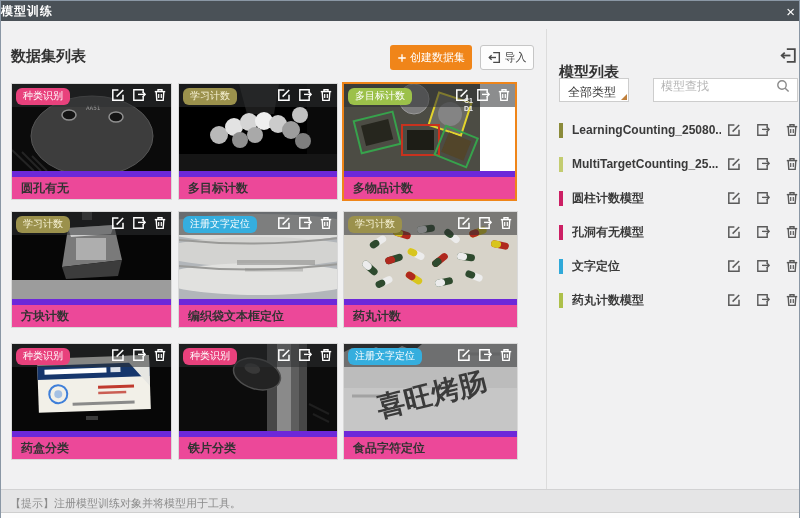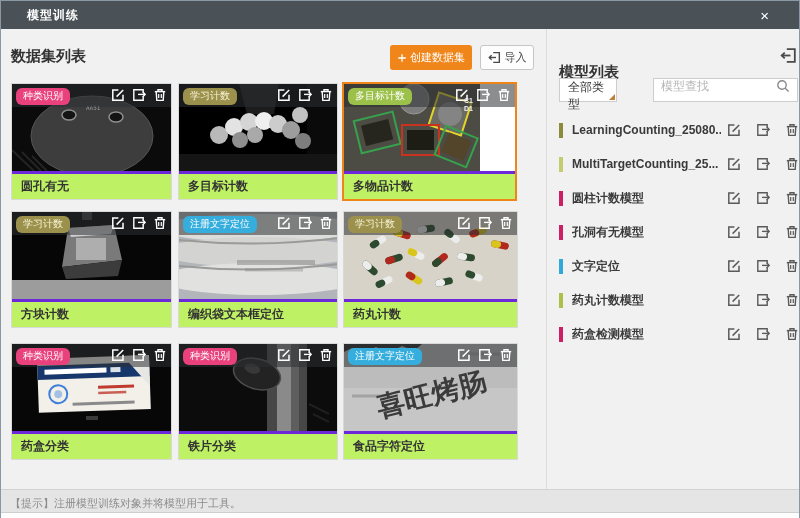--- a/index.html
+++ b/index.html
@@ -1,47 +1,47 @@
 <!DOCTYPE html>
 <html><head>
 <meta charset="utf-8">
 <style>
   * { margin:0; padding:0; box-sizing:border-box; }
   html,body { width:800px; height:518px; }
   body { font-family:"Liberation Sans","DejaVu Sans",sans-serif; background:#f1f1f2; position:relative; overflow:hidden; }
   .dialog { position:absolute; inset:0; background:#f1f1f2; border:1px solid #8a97a5; }
 
   
-  .titlebar { position:absolute; left:0; top:0; width:100%; height:28px; background:#4a5157; display:flex; align-items:center; padding:0 26px; }
+  .titlebar { position:absolute; left:0; top:0; width:100%; height:20px; background:#4a5157; display:flex; align-items:center; padding:0 0; }
   .titlebar .ttl { color:#fff; font-size:12px; font-weight:bold; letter-spacing:1px; }
   .titlebar .close { margin-left:auto; color:#fff; font-size:15px; line-height:1; cursor:pointer; padding:2px 4px; }
 
   
   .sec-title { position:absolute; font-size:15px; font-weight:bold; color:#333; }
 
   .btn-create { position:absolute; left:389px; top:44px; width:82px; height:25px; background:#f08519; border:none; border-radius:3px; color:#fff; font-size:11px; display:flex; align-items:center; justify-content:center; gap:3px; cursor:pointer; font-family:inherit; }
   .btn-import { position:absolute; left:479px; top:44px; width:54px; height:25px; background:#fdfdfd; border:1px solid #c6c6c6; border-radius:3px; color:#4a4a4a; font-size:11px; display:flex; align-items:center; justify-content:center; gap:4px; cursor:pointer; font-family:inherit; }
 
   
   .card { position:absolute; background:#fff; border:1px solid #d9d9d9; cursor:pointer; }
   .card.selected { border:2px solid #ef8519; margin:-1px 2px 0 -1px; }
   .cimg { position:relative; width:100%; height:87px; background:#fff; overflow:hidden; }
   .cimg svg.photo { position:absolute; left:0; top:0; }
   .img-overlay { position:absolute; left:0; top:0; right:0; height:23px; background:rgba(45,48,50,0.55); }
   .tag { position:absolute; left:4px; top:4px; padding:1px 7px 2px; font-size:10px; color:#fff; border-radius:6px; white-space:nowrap;font-family:Liberation Serif, serif; }
   .tag.olive { color:#f7f2d4; }
   .card-icons { position:absolute; right:4px; top:4px; display:flex; gap:7px; }
   .card-icons .ic { width:14px; height:14px; color:#fff; cursor:pointer; }
   .badges { position:absolute; right:42px; top:13px; display:flex; flex-direction:column; color:#eee; font-size:7px; line-height:8px; font-weight:bold; }
-  .ctitle { height:28px; background:#bef264; border-top:3px solid #6d28d9; font-size:12px; font-weight:bold; color:#333; display:flex; align-items:center; padding:0 9px; }
+  .ctitle { height:28px; background:#ec4899; border-top:6px solid #6d28d9; font-size:12px; font-weight:bold; color:#333; display:flex; align-items:center; padding:0 9px; }
 
   
   .divider { position:absolute; left:545px; top:28px; width:1px; height:460px; background:#dcdcdc; }
   .mp-import { position:absolute; left:779px; top:46px; width:17px; height:17px; color:#4a4a4a; cursor:pointer; }
-  .dropdown { position:absolute; left:558px; top:77px; width:58px; height:24px; background:#fff; border:1px solid #cdcdcd; font-size:12px; color:#333; display:flex; align-items:flex-start; padding:0 8px; cursor:pointer; }
+  .dropdown { position:absolute; left:558px; top:77px; width:70px; height:24px; background:#fff; border:1px solid #cdcdcd; font-size:12px; color:#333; display:flex; align-items:flex-end; padding:0 8px; cursor:pointer; }
   .dd-corner { position:absolute; right:1px; bottom:1px; width:0; height:0; border-left:6px solid transparent; border-bottom:6px solid #c0803c; }
   .search { position:absolute; left:652px; top:77px; width:145px; height:24px; background:#fff; border:1px solid #cdcdcd; display:flex; align-items:flex-start; padding:0 7px; }
   .search input { border:none; outline:none; flex:1; font-size:12px; color:#333; font-family:inherit; background:transparent; min-width:0; }
   .search input::placeholder { color:#b5b5b5; }
   .search .ic { width:14px; height:14px; color:#8a8a8a; cursor:pointer; }
 
   .model-list { position:absolute; left:558px; top:112px; width:240px; }
   .model-row { height:34px; display:flex; align-items:center; cursor:pointer; }
   .model-bar { width:4px; height:15px; margin-right:9px; flex:none; }
   .model-name { font-size:12px; font-weight:bold; color:#3a3a3a; flex:1; white-space:nowrap; overflow:hidden; }
@@ -648,41 +648,20 @@
               <use href="#i-copy"></use>
             </svg>
           </span>
         <span class="ic">
             <svg class="icsvg" viewBox="0 0 14 14">
               <use href="#i-trash"></use>
             </svg>
           </span>
       </span>
     </div>
-    <div class="model-row">
-      <span class="model-bar" style="background-color: rgb(204, 31, 100);"></span>
-      <span class="model-name">药盒检测模型</span>
-      <span class="model-icons">
-        <span class="ic">
-            <svg class="icsvg" viewBox="0 0 14 14">
-              <use href="#i-edit"></use>
-            </svg>
-          </span>
-        <span class="ic">
-            <svg class="icsvg" viewBox="0 0 14 14">
-              <use href="#i-copy"></use>
-            </svg>
-          </span>
-        <span class="ic">
-            <svg class="icsvg" viewBox="0 0 14 14">
-              <use href="#i-trash"></use>
-            </svg>
-          </span>
-      </span>
-    </div>
   </div>
 
   <div class="hintbar">
     <span>【提示】注册模型训练对象并将模型用于工具。</span>
   </div>
   <div class="footer"></div>
 
 </div>
 
 </body></html>

